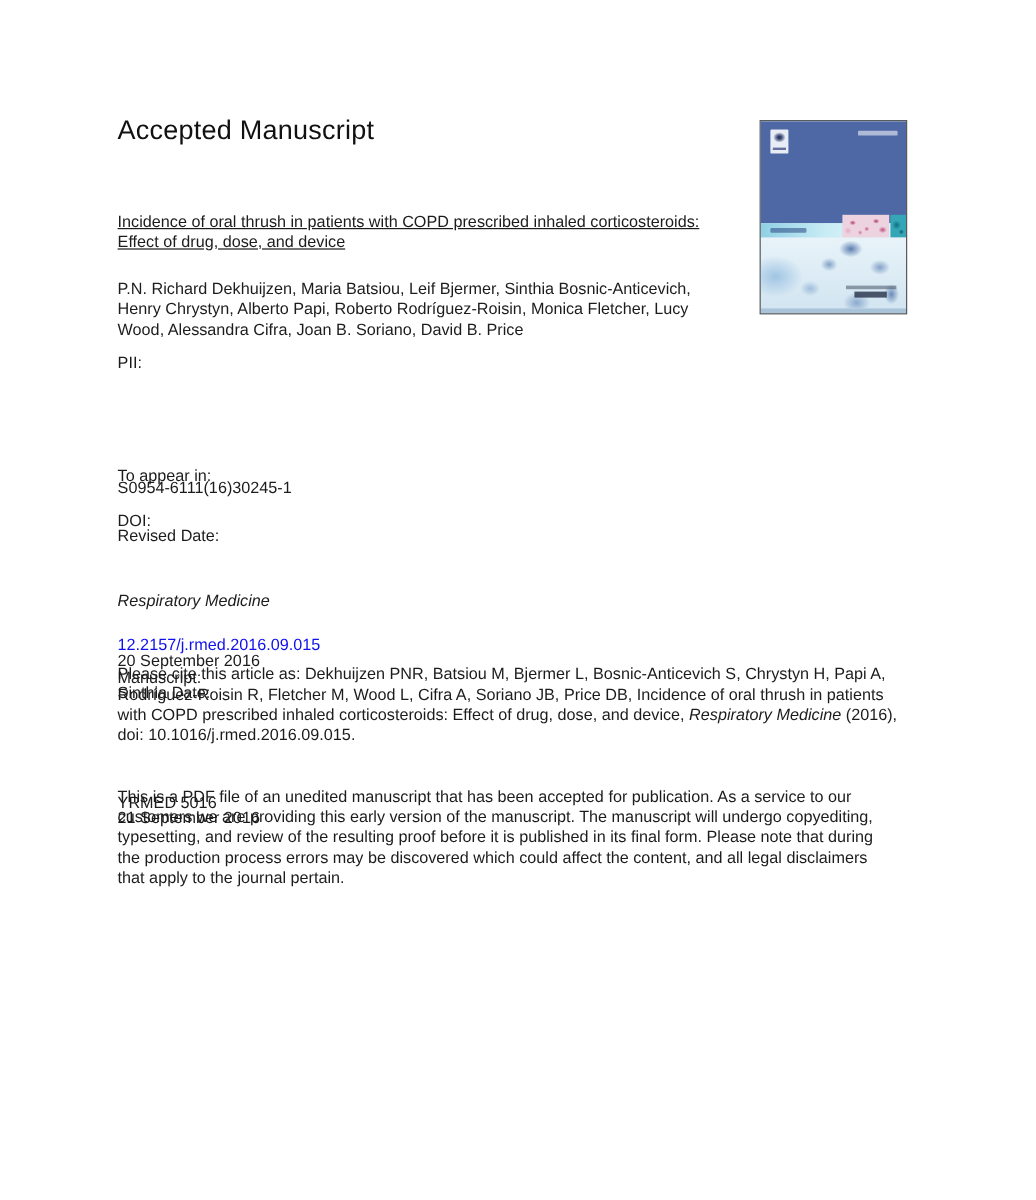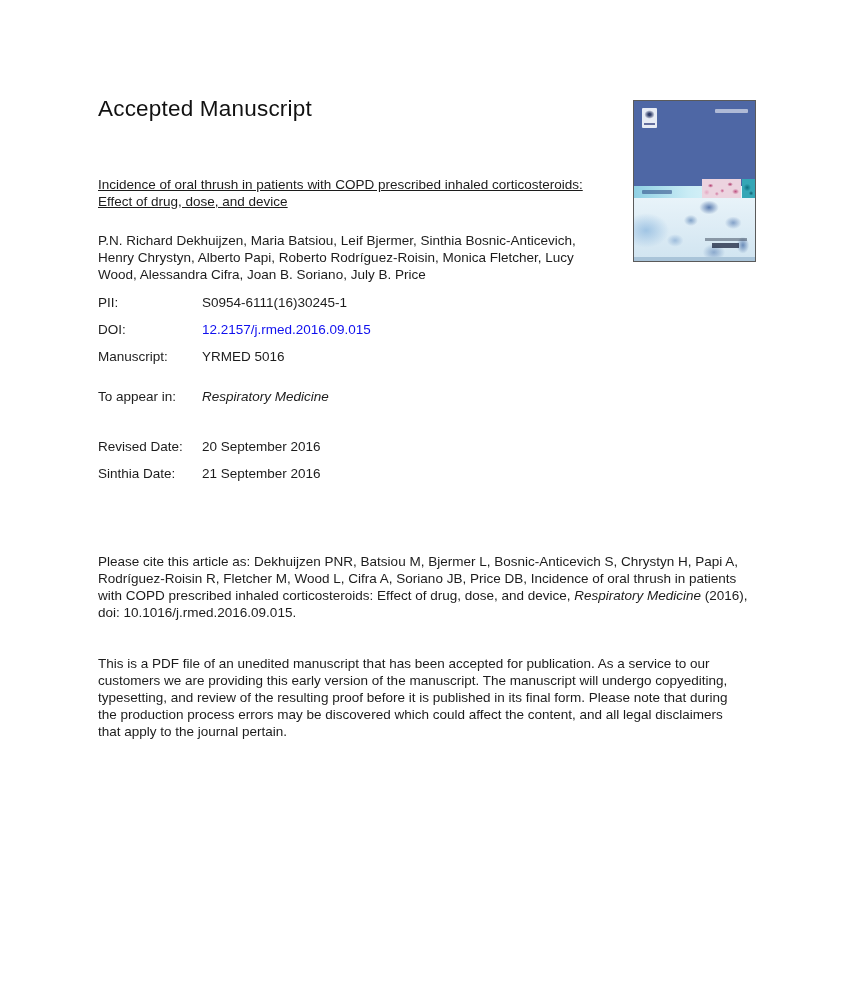--- a/index.html
+++ b/index.html
@@ -20,21 +20,21 @@
     letter-spacing: 0.2px;
   }
   .bodytext { font-size: 13.5px; line-height: 17px; color: #1c1c1c; margin: 0; }
 
   .article-title { left: 98px; top: 176px; max-width: 516px; text-decoration: underline; }
   .authors       { left: 98px; top: 232px; max-width: 512px; }
 
   .meta-row { display: flex; }
   .meta-label { width: 104px; flex: 0 0 104px; }
   .meta-value { }
-  .meta-group .meta-row { margin-bottom: 10px; }
+  .meta-group .meta-row { margin-bottom: 10px; flex-direction: column; }
   .meta-group { left: 98px; }
   .group-ids   { top: 294px; }
   .group-appear{ top: 388px; }
   .group-dates { top: 438px; }
 
   .doi-link { color: #1010ee; text-decoration: none; cursor: pointer; }
   .italic { font-style: italic; }
 
   .citation   { left: 98px; top: 553px; max-width: 650px; }
   .disclaimer { left: 98px; top: 655px; max-width: 648px; }
@@ -146,21 +146,21 @@
     <div class="pink-thumb"></div>
     <div class="teal-square"></div>
     <div class="cover-image"></div>
     <div class="sciencedirect-smudge1"></div>
     <div class="sciencedirect-smudge2"></div>
     <div class="cover-footer"></div>
   </div>
 
   <p class="abs bodytext article-title">Incidence of oral thrush in patients with COPD prescribed inhaled corticosteroids: Effect of drug, dose, and device</p>
 
-  <p class="abs bodytext authors">P.N. Richard Dekhuijzen, Maria Batsiou, Leif Bjermer, Sinthia Bosnic-Anticevich, Henry Chrystyn, Alberto Papi, Roberto Rodríguez-Roisin, Monica Fletcher, Lucy Wood, Alessandra Cifra, Joan B. Soriano, July B. Price</p>
+  <p class="abs bodytext authors">P.N. Richard Dekhuijzen, Maria Batsiou, Leif Bjermer, Sinthia Bosnic-Anticevich, Henry Chrystyn, Alberto Papi, Roberto Rodríguez-Roisin, Monica Fletcher, Lucy Wood, Alessandra Cifra, Joan B. Soriano, David B. Price</p>
 
   <div class="abs meta-group group-ids">
     <div class="meta-row bodytext">
       <span class="meta-label">PII:</span>
       <span class="meta-value">S0954-6111(16)30245-1</span>
     </div>
     <div class="meta-row bodytext">
       <span class="meta-label">DOI:</span>
       <span class="meta-value doi-link">12.2157/j.rmed.2016.09.015</span>
     </div>

